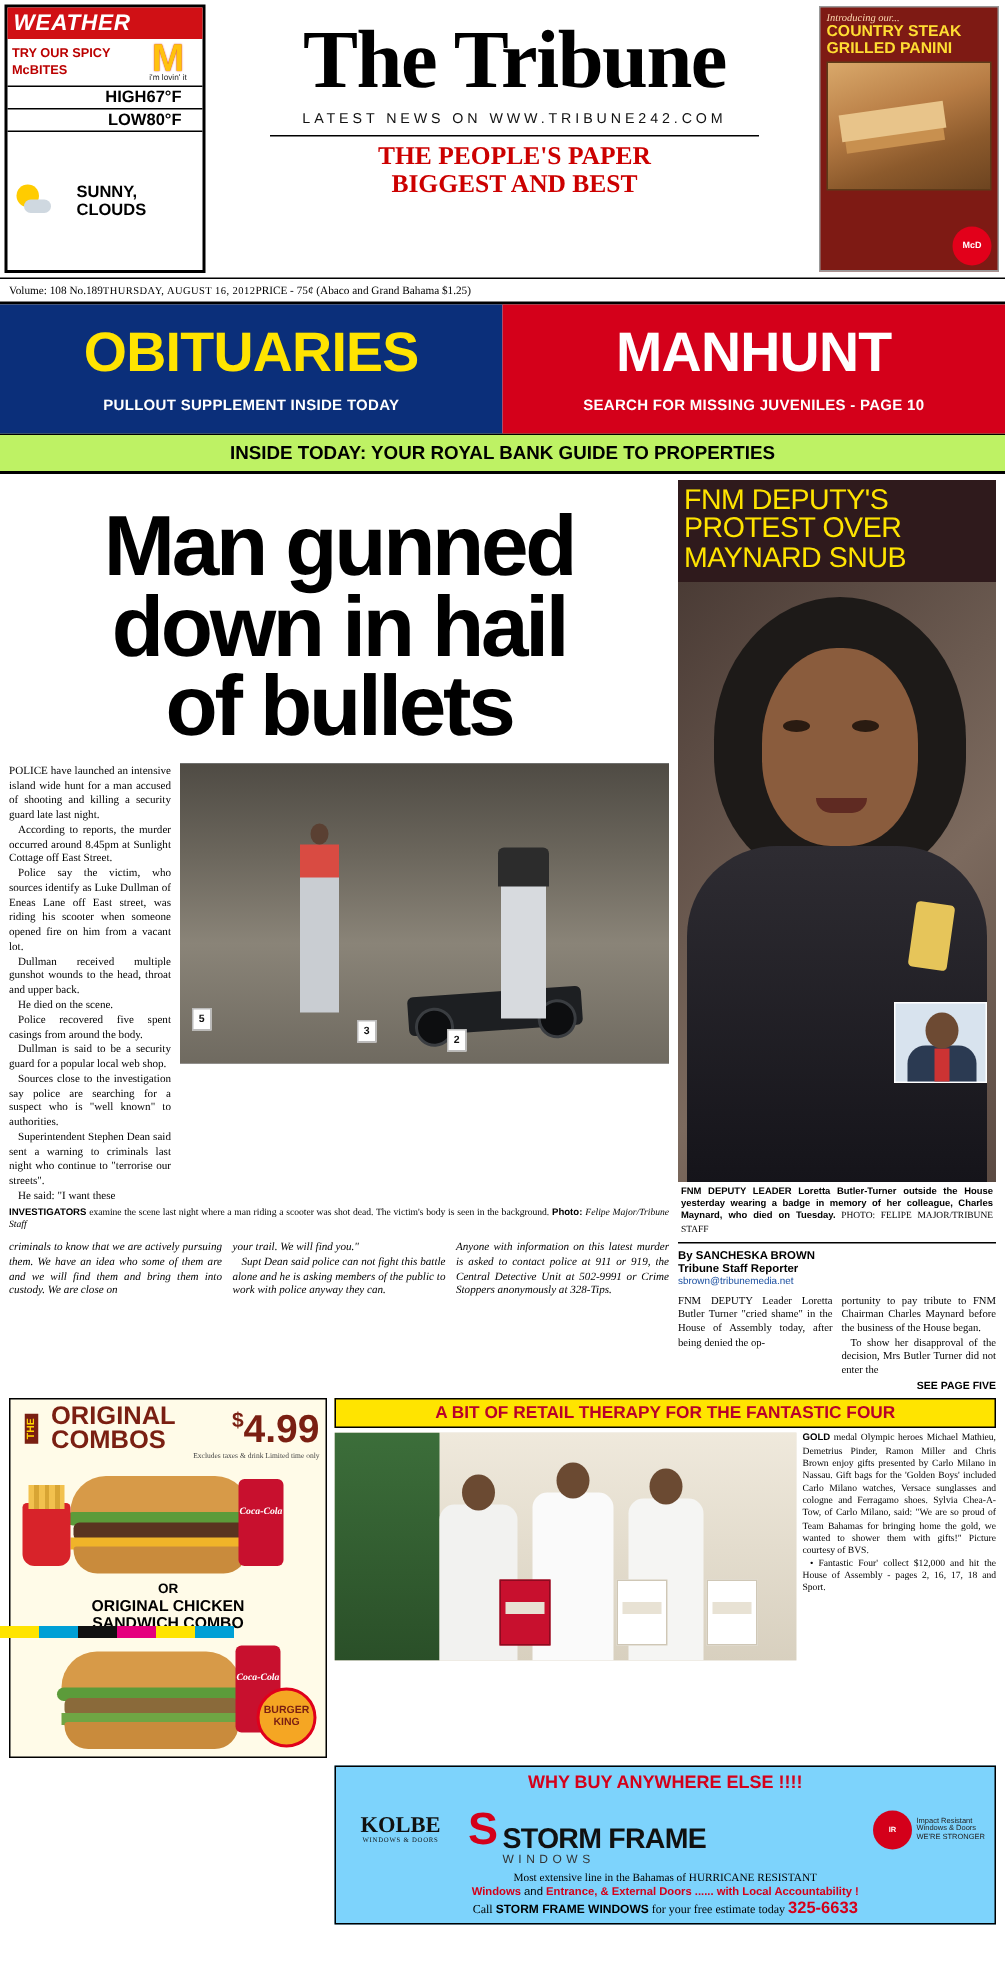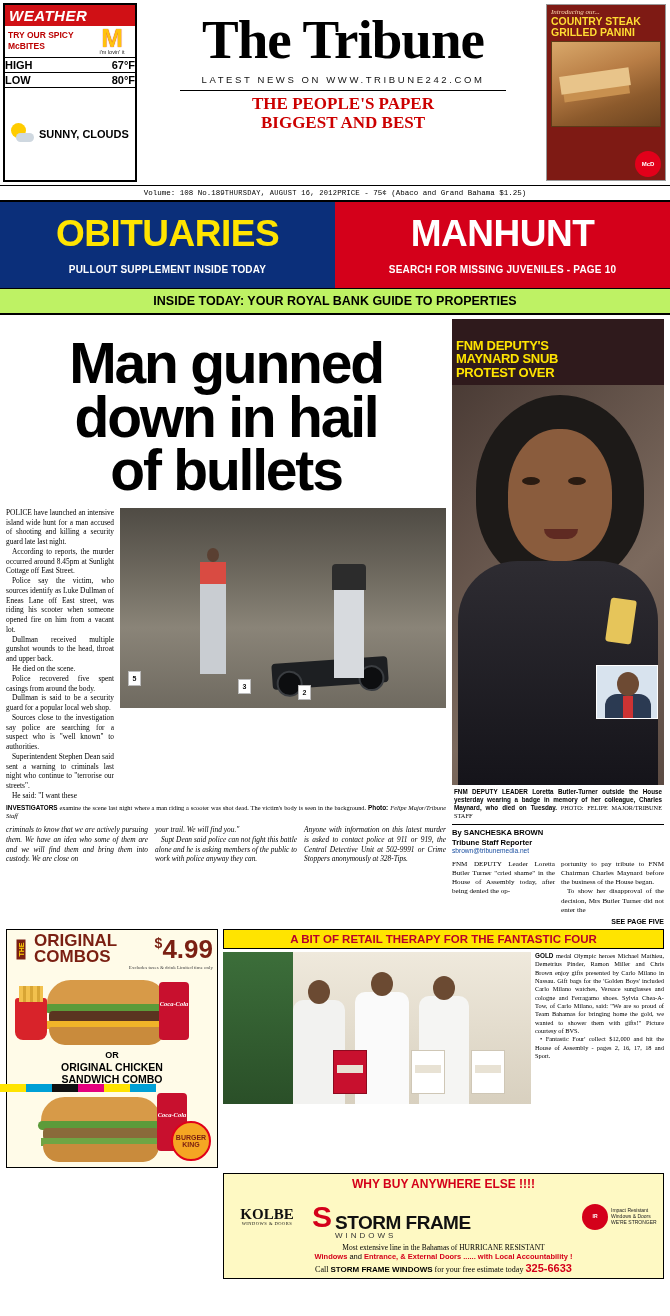--- a/index.html
+++ b/index.html
@@ -35,27 +35,27 @@
     width: 46px; display: flex; flex-direction: column; align-items: center;
     justify-content: center; padding: 2px 0;
   }
   .mcd-arch {
     font-family: "Liberation Sans", sans-serif; font-weight: bold;
     font-size: 26px; color: #ffc20e; line-height: 0.8;
     text-shadow: 0 0 1px #c00;
   }
   .mcd-slogan { font-size: 5.5px; font-family: "Liberation Sans", sans-serif; color: #222; }
   .temp-row {
-    display: flex; justify-content: space-between;
-    font-family: "Liberation Sans", sans-serif; font-weight: bold;
-    font-size: 11px; padding: 1px 0;
+    display: flex; justify-content: flex-end;
+    font-family: "Liberation Sans", sans-serif; font-weight: bold;
+    font-size: 11px; padding: 1px 14px;
   }
   .temp-row.first { border-bottom: 1px solid #000; }
   .wx-cond {
-    display: flex; align-items: center; gap: 4px; padding: 4px;
+    display: flex; align-items: center; gap: 16px; padding: 4px;
     border-top: 1.5px solid #000; flex: 1;
   }
   .sun-icon { width: 26px; height: 26px; position: relative; flex: none; }
   .sun-icon .sun {
     position: absolute; left: 2px; top: 2px; width: 15px; height: 15px;
     border-radius: 50%; background: #ffcc00;
   }
   .sun-icon .cloud {
     position: absolute; left: 7px; top: 12px; width: 18px; height: 9px;
     background: #cfd8e0; border-radius: 9px;
@@ -105,22 +105,22 @@
   .promo-logo {
     position: absolute; right: 4px; bottom: 3px; width: 26px; height: 26px;
     border-radius: 50%; background: #e2001a; color: #fff;
     font-family: "Liberation Sans", sans-serif; font-size: 6px; font-weight: bold;
     display: flex; align-items: center; justify-content: center; text-align: center;
     line-height: 1;
   }
 
   
   .volbar {
-    display: flex; justify-content: center; align-items: center;
-    font-family: Liberation Mono, monospace; font-size: 7.5px;
+    display: flex; justify-content: flex-start; align-items: center;
+    font-family: Liberation Serif, serif; font-size: 7.5px;
     padding: 3px 6px; border-bottom: 2px solid #000;
   }
   .volbar .mid { font-size: 7px; letter-spacing: 0.3px; }
 
   
   .banner-row { display: flex; height: 86px; }
   .ban-obit {
     width: 335px; background: #0b2f7a; color: #fff; position: relative;
     display: flex; flex-direction: column; align-items: center; justify-content: center;
   }
@@ -216,22 +216,22 @@
   }
   .caption b { font-family: "Liberation Sans", sans-serif; font-size: 6.4px; }
   .caption i { font-style: italic; }
 
   .story-cols { display: flex; gap: 7px; margin-top: 5px; font-style: italic; }
   .story { flex: 1; }
 
   
   .kicker {
     background: #2f1a1c; color: #ffe400;
-    font-family: "Liberation Sans", sans-serif; font-weight: bold;
-    font-size: 13px; line-height: 1.02; padding: 20px 4px 6px;
+    font-family: "Liberation Sans", sans-serif; font-weight: normal;
+    font-size: 19px; line-height: 1.02; padding: 4px 4px 6px;
     letter-spacing: -0.3px;
   }
   .photo-portrait {
     height: 400px; position: relative; overflow: hidden;
     background: linear-gradient(180deg,#3a2d2a,#6b4f46);
   }
   .pp-bg { position: absolute; inset: 0; background: linear-gradient(135deg,#4a3b35,#7c6a5e 60%,#5b4a42); }
   .pp-hair {
     position: absolute; left: 24px; top: 10px; width: 168px; height: 190px;
     background: #1d1a18; border-radius: 50% 50% 44% 44%;
@@ -379,21 +379,21 @@
   .rp-bag .bl { position: absolute; left: 3px; right: 3px; top: 14px; height: 8px; background: #e8e2d4; }
   .retail-text { flex: 1; }
   .retail-text p {
     margin: 0; font-size: 6.4px; line-height: 1.3; text-align: justify; text-indent: 5px;
   }
   .retail-text p.first { text-indent: 0; }
   .retail-text b { font-family: "Liberation Sans", sans-serif; }
 
   
   .storm {
-    margin: 5px 6px 0 223px; border: 1px solid #000; background: #fef9c3;
+    margin: 5px 6px 0 223px; border: 1px solid #000; background: #7dd3fc;
     padding: 3px 4px 4px; position: relative;
   }
   .storm-head {
     text-align: center; color: #d4001a;
     font-family: "Liberation Sans", sans-serif; font-weight: bold; font-size: 12px;
   }
   .storm-mid { display: flex; align-items: center; gap: 6px; margin-top: 2px; }
   .kolbe {
     font-family: "Liberation Serif", serif; font-size: 15px; font-weight: bold;
     color: #111; line-height: 1; text-align: center; width: 78px;
@@ -553,22 +553,22 @@
         </div>
         <div class="story">
           <p class="first">Anyone with information on this latest murder is asked to contact police at 911 or 919, the Central Detective Unit at 502-9991 or Crime Stoppers anonymously at 328-Tips.</p>
         </div>
       </div>
     </div>
 
     <div class="right-col">
       <div class="kicker">
         <div>FNM DEPUTY'S</div>
+        <div>PROTEST OVER</div>
         <div>MAYNARD SNUB</div>
-        <div>PROTEST OVER</div>
       </div>
       <div class="photo-portrait">
         <div class="pp-bg"></div>
         <div class="pp-hair"></div>
         <div class="pp-face"></div>
         <div class="pp-eye l"></div>
         <div class="pp-eye r"></div>
         <div class="pp-mouth"></div>
         <div class="pp-body"></div>
         <div class="pp-badge"></div>

